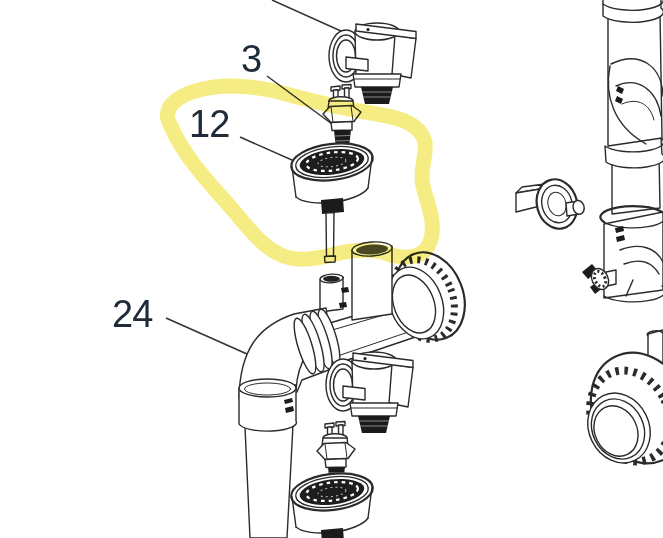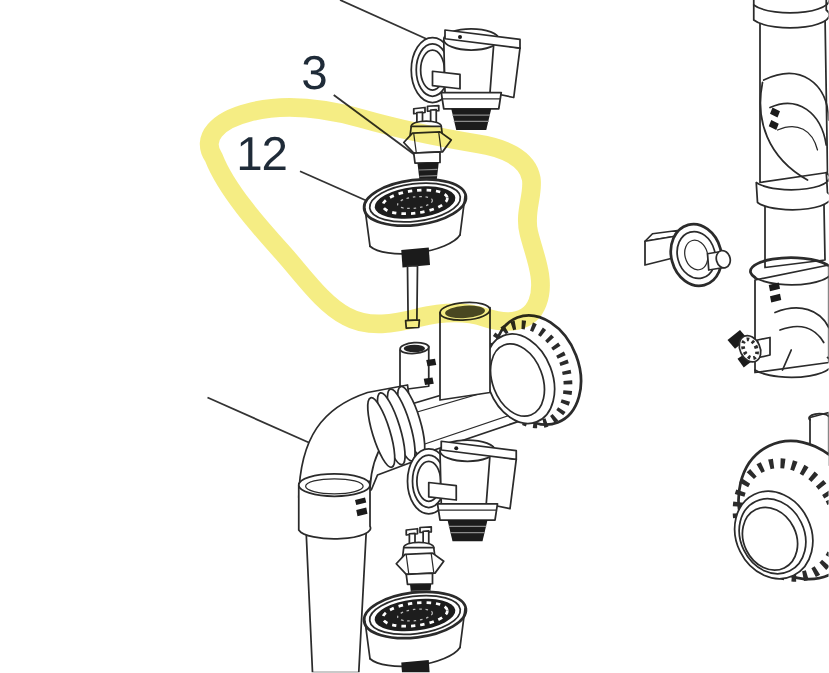--- a/index.html
+++ b/index.html
@@ -175,14 +175,15 @@
   <use href="#gauge" transform="translate(0,330)"></use>
 
   <path class="hl" d="M171,126 C160,110 175,96 199,90 C225,83 258,86 290,95 C318,103 352,110 382,115
        C402,118 422,126 425,143 C427,156 419,170 423,186 C427,203 437,224 430,242
        C424,258 407,260 388,254 C370,248 352,250 335,254 C316,259 295,263 277,253
        C258,243 243,221 226,202 C208,182 181,152 171,126 Z"></path>
 </svg>
 
 <div class="callout" id="callout-3">3</div>
 <div class="callout" id="callout-14">12</div>
+<div class="callout" id="callout-24">24</div>
 
 </div>
 
 </body></html>

